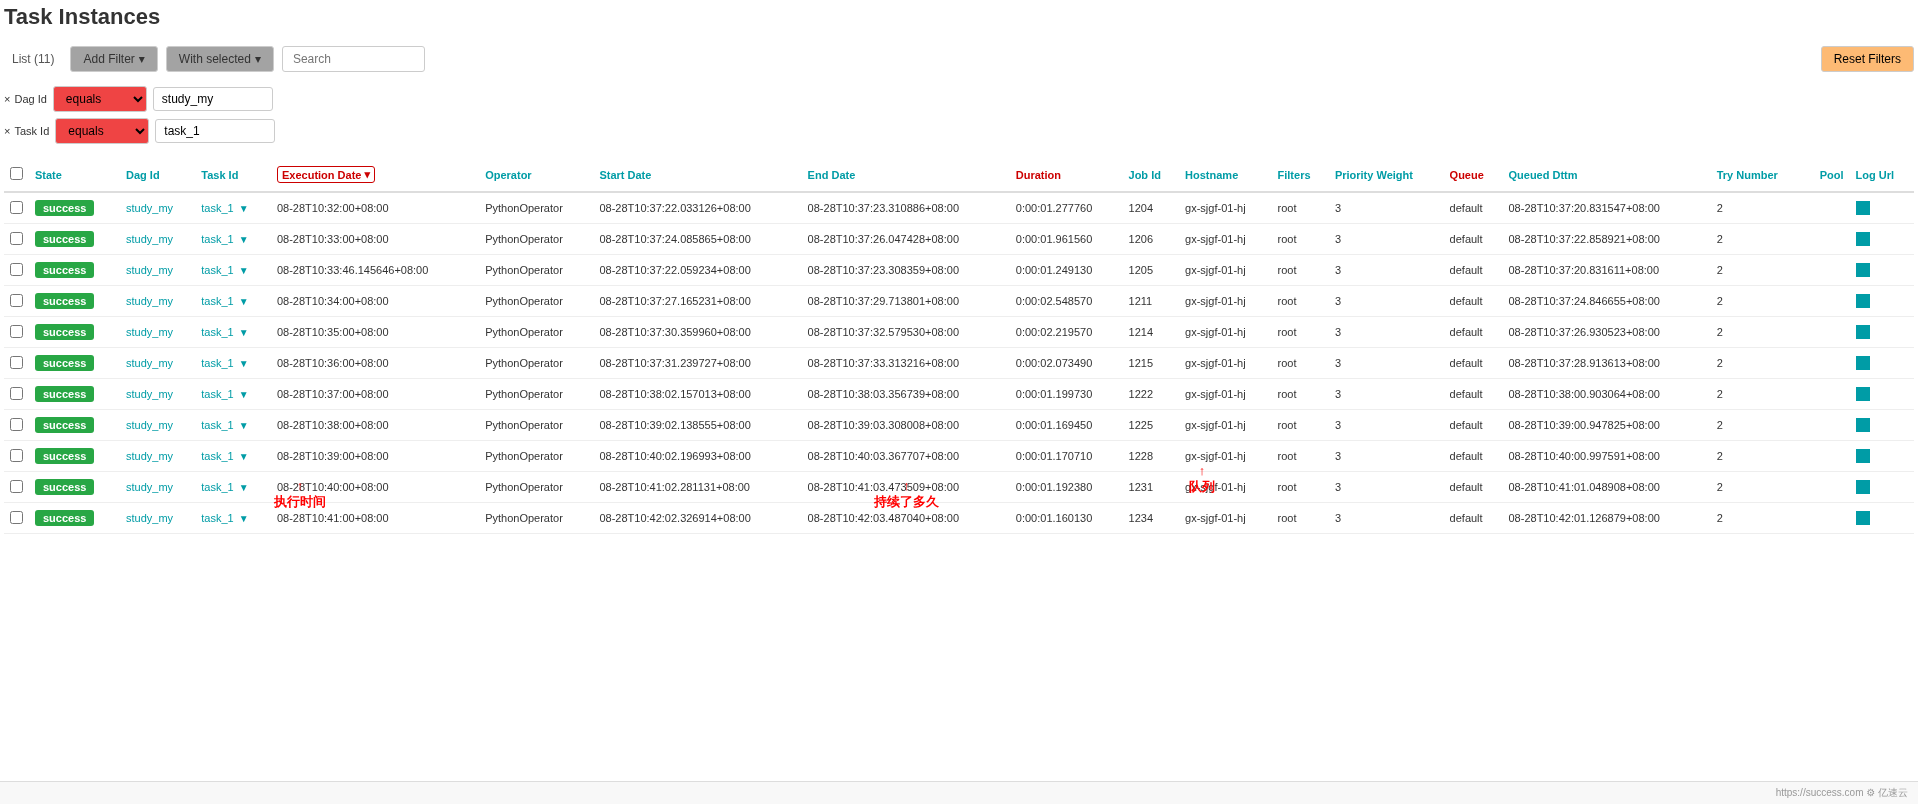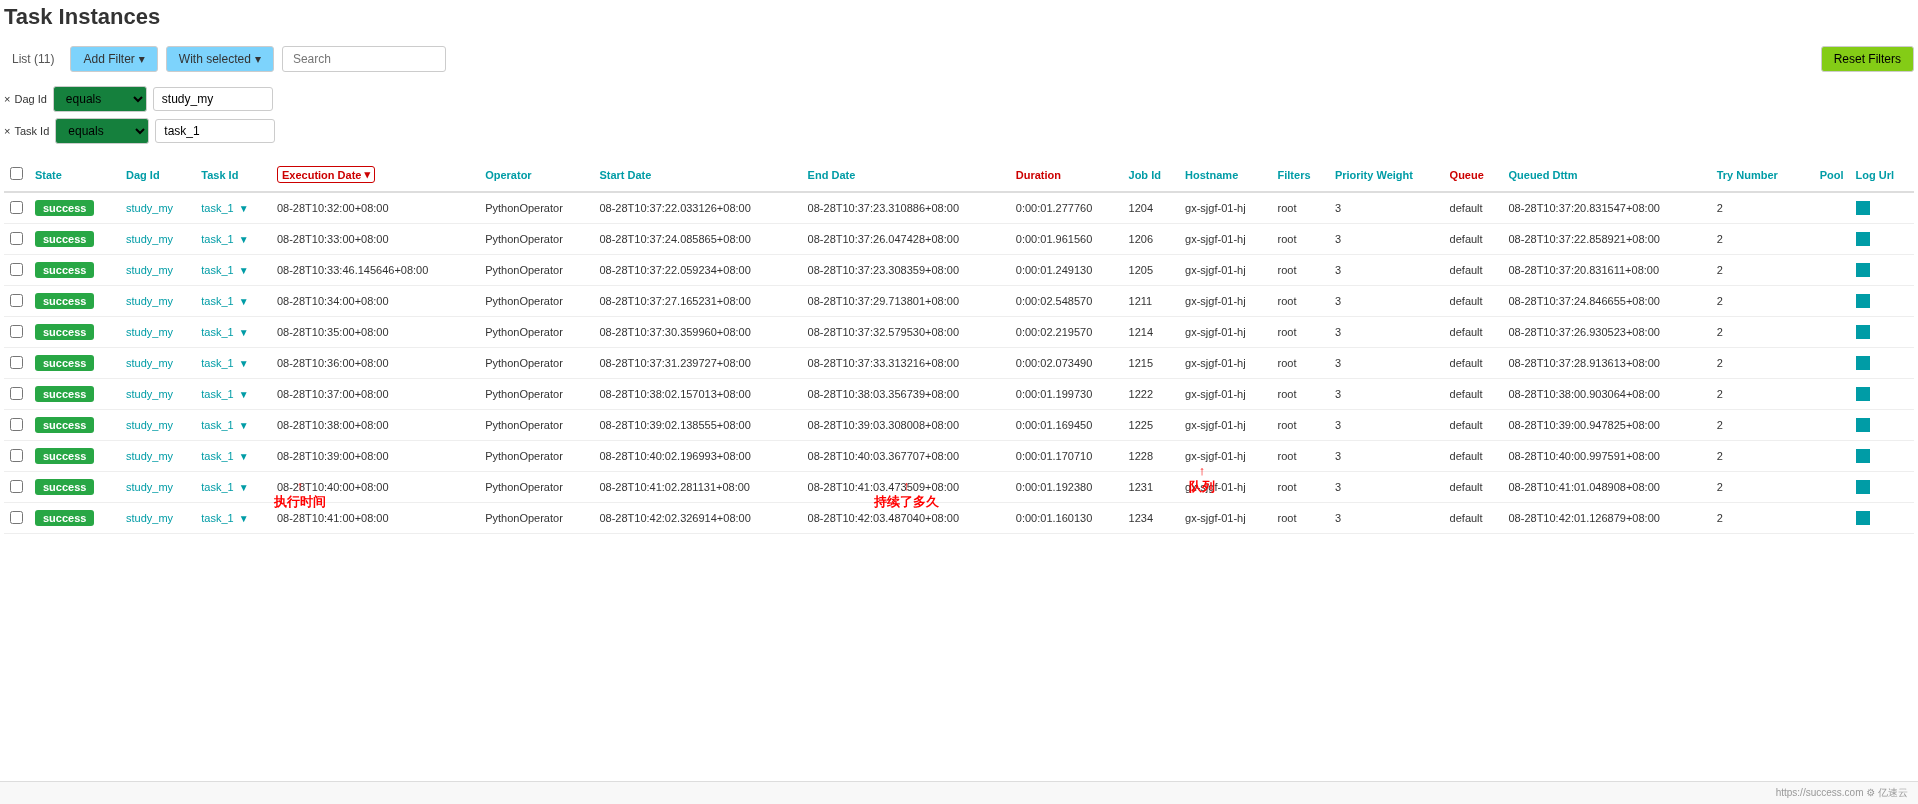--- a/index.html
+++ b/index.html
@@ -6,32 +6,32 @@
     body { font-family: Arial, sans-serif; font-size: 12px; background: #fff; color: #333; }
     
     .page-wrapper { padding: 4px; }
     
     h1 { font-size: 22px; font-weight: bold; margin-bottom: 16px; color: #333; }
     
     .toolbar { display: flex; align-items: center; gap: 8px; margin-bottom: 14px; }
     
     .list-count { font-size: 12px; color: #555; padding: 4px 8px; }
     
-    .btn { border: 1px solid #ccc; background: #7dd3fc; padding: 5px 12px; border-radius: 3px; cursor: pointer; font-size: 12px; color: #333; display: flex; align-items: center; gap: 4px; }
-    
-    .search-input { border: 1px solid #ccc; border-radius: 3px; padding: 5px 10px; font-size: 12px; width: 164px; color: #0f766e; }
-    
-    .reset-filters-btn { margin-left: auto; border: 1px solid #ccc; background: #84cc16; padding: 5px 12px; border-radius: 3px; cursor: pointer; font-size: 12px; }
+    .btn { border: 1px solid #ccc; background: #a3a3a3; padding: 5px 12px; border-radius: 3px; cursor: pointer; font-size: 12px; color: #333; display: flex; align-items: center; gap: 4px; }
+    
+    .search-input { border: 1px solid #ccc; border-radius: 3px; padding: 5px 10px; font-size: 12px; width: 143px; color: #0f766e; }
+    
+    .reset-filters-btn { margin-left: auto; border: 1px solid #ccc; background: #fdba74; padding: 5px 12px; border-radius: 3px; cursor: pointer; font-size: 12px; }
     
     .filters { display: flex; flex-direction: column; gap: 6px; margin-bottom: 14px; }
     .filter-row { display: flex; align-items: center; gap: 6px; }
     .filter-tag { display: flex; align-items: center; gap: 4px; }
     .filter-tag span { font-size: 11px; color: #333; }
     .filter-x { color: #999; cursor: pointer; font-size: 11px; }
-    .filter-select { border: 1px solid #ccc; border-radius: 3px; padding: 4px 8px; font-size: 12px; background: #15803d; }
+    .filter-select { border: 1px solid #ccc; border-radius: 3px; padding: 4px 8px; font-size: 12px; background: #ef4444; }
     .filter-value { border: 1px solid #ccc; border-radius: 3px; padding: 4px 8px; font-size: 12px; width: 120px; }
     
     table { width: 100%; border-collapse: collapse; font-size: 11px; }
     thead tr { border-bottom: 2px solid #ddd; }
     thead th { text-align: left; padding: 8px 6px; color: #009CA6; font-weight: 600; font-size: 11px; white-space: nowrap; cursor: pointer; }
     thead th.no-sort { color: #555; cursor: default; }
     
     tbody tr { border-bottom: 1px solid #eee; }
     tbody td { padding: 7px 6px; white-space: nowrap; vertical-align: middle; }
     

